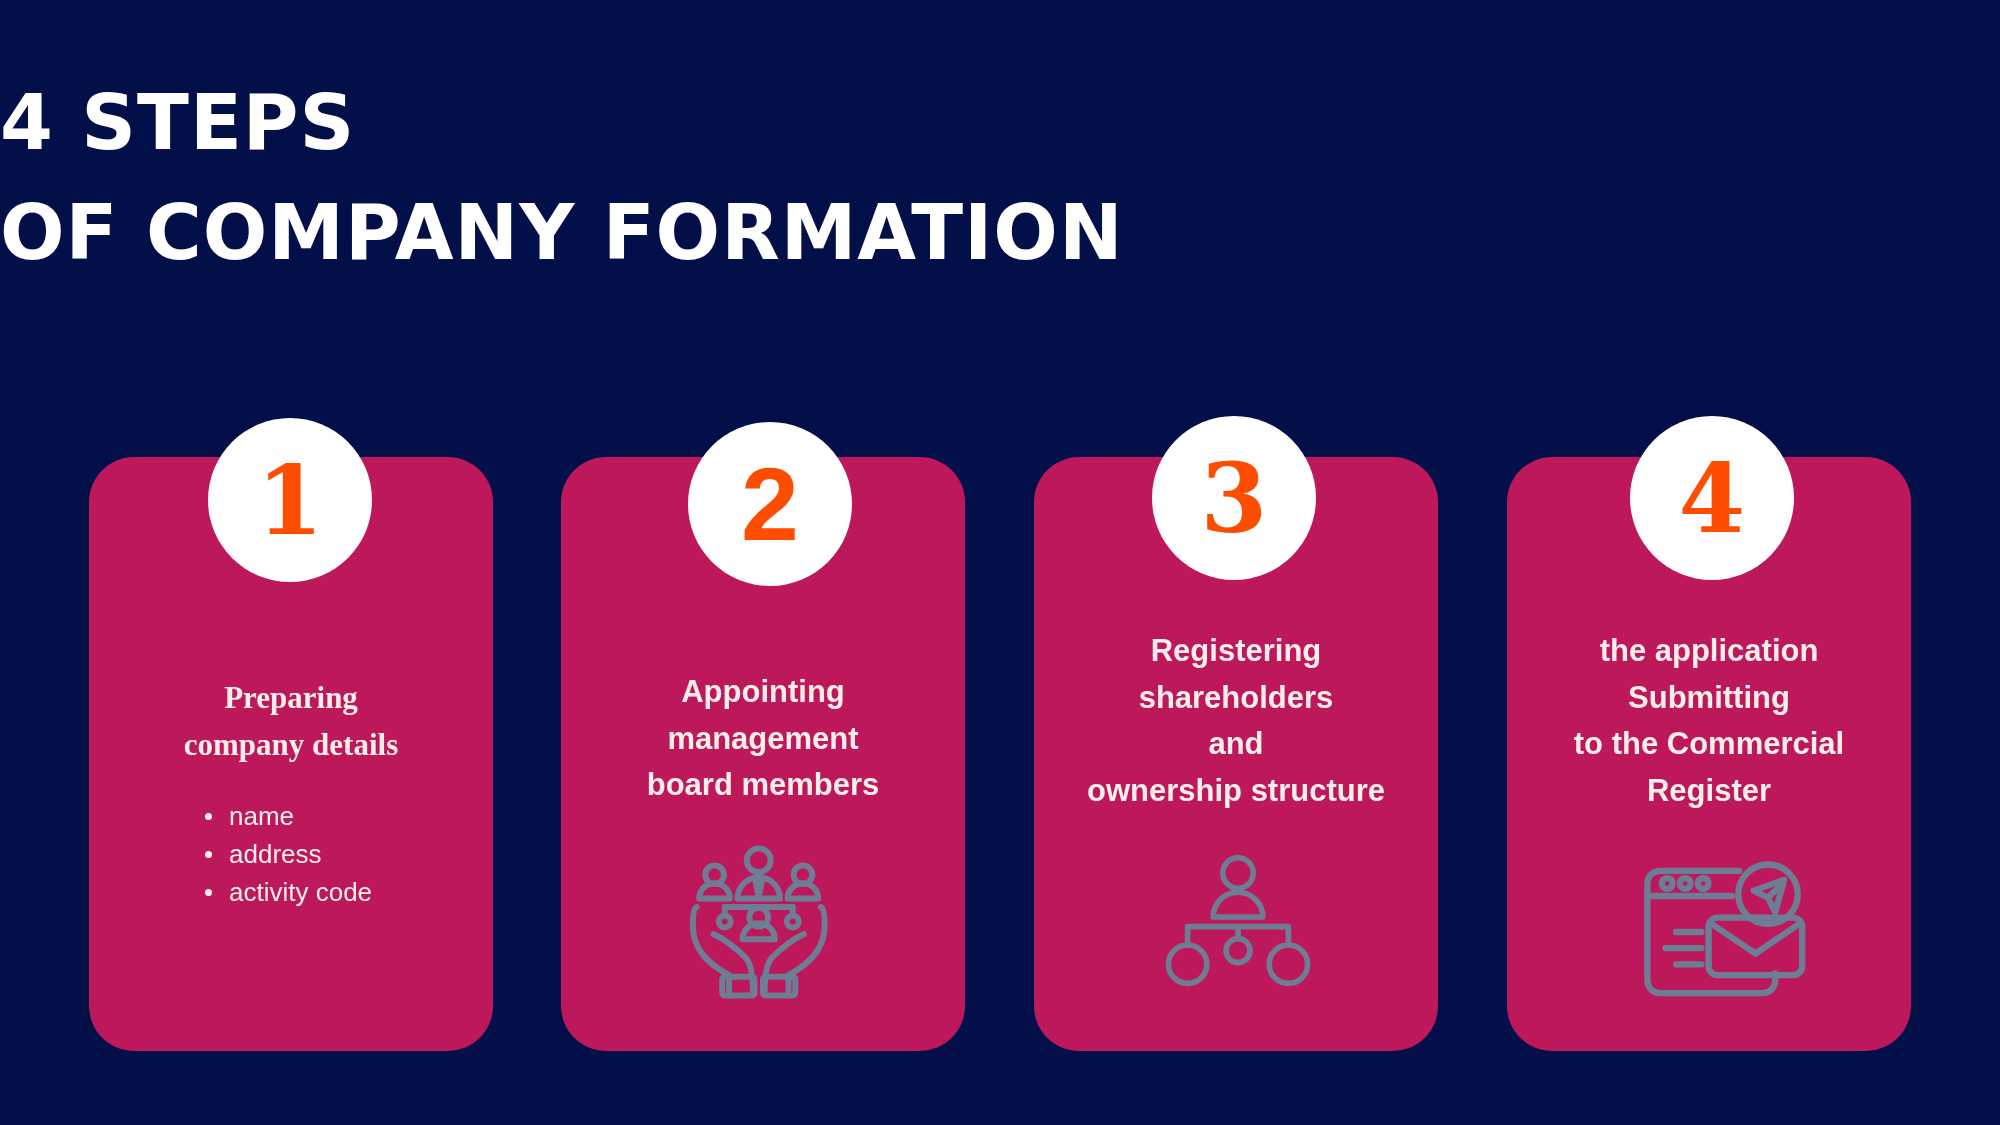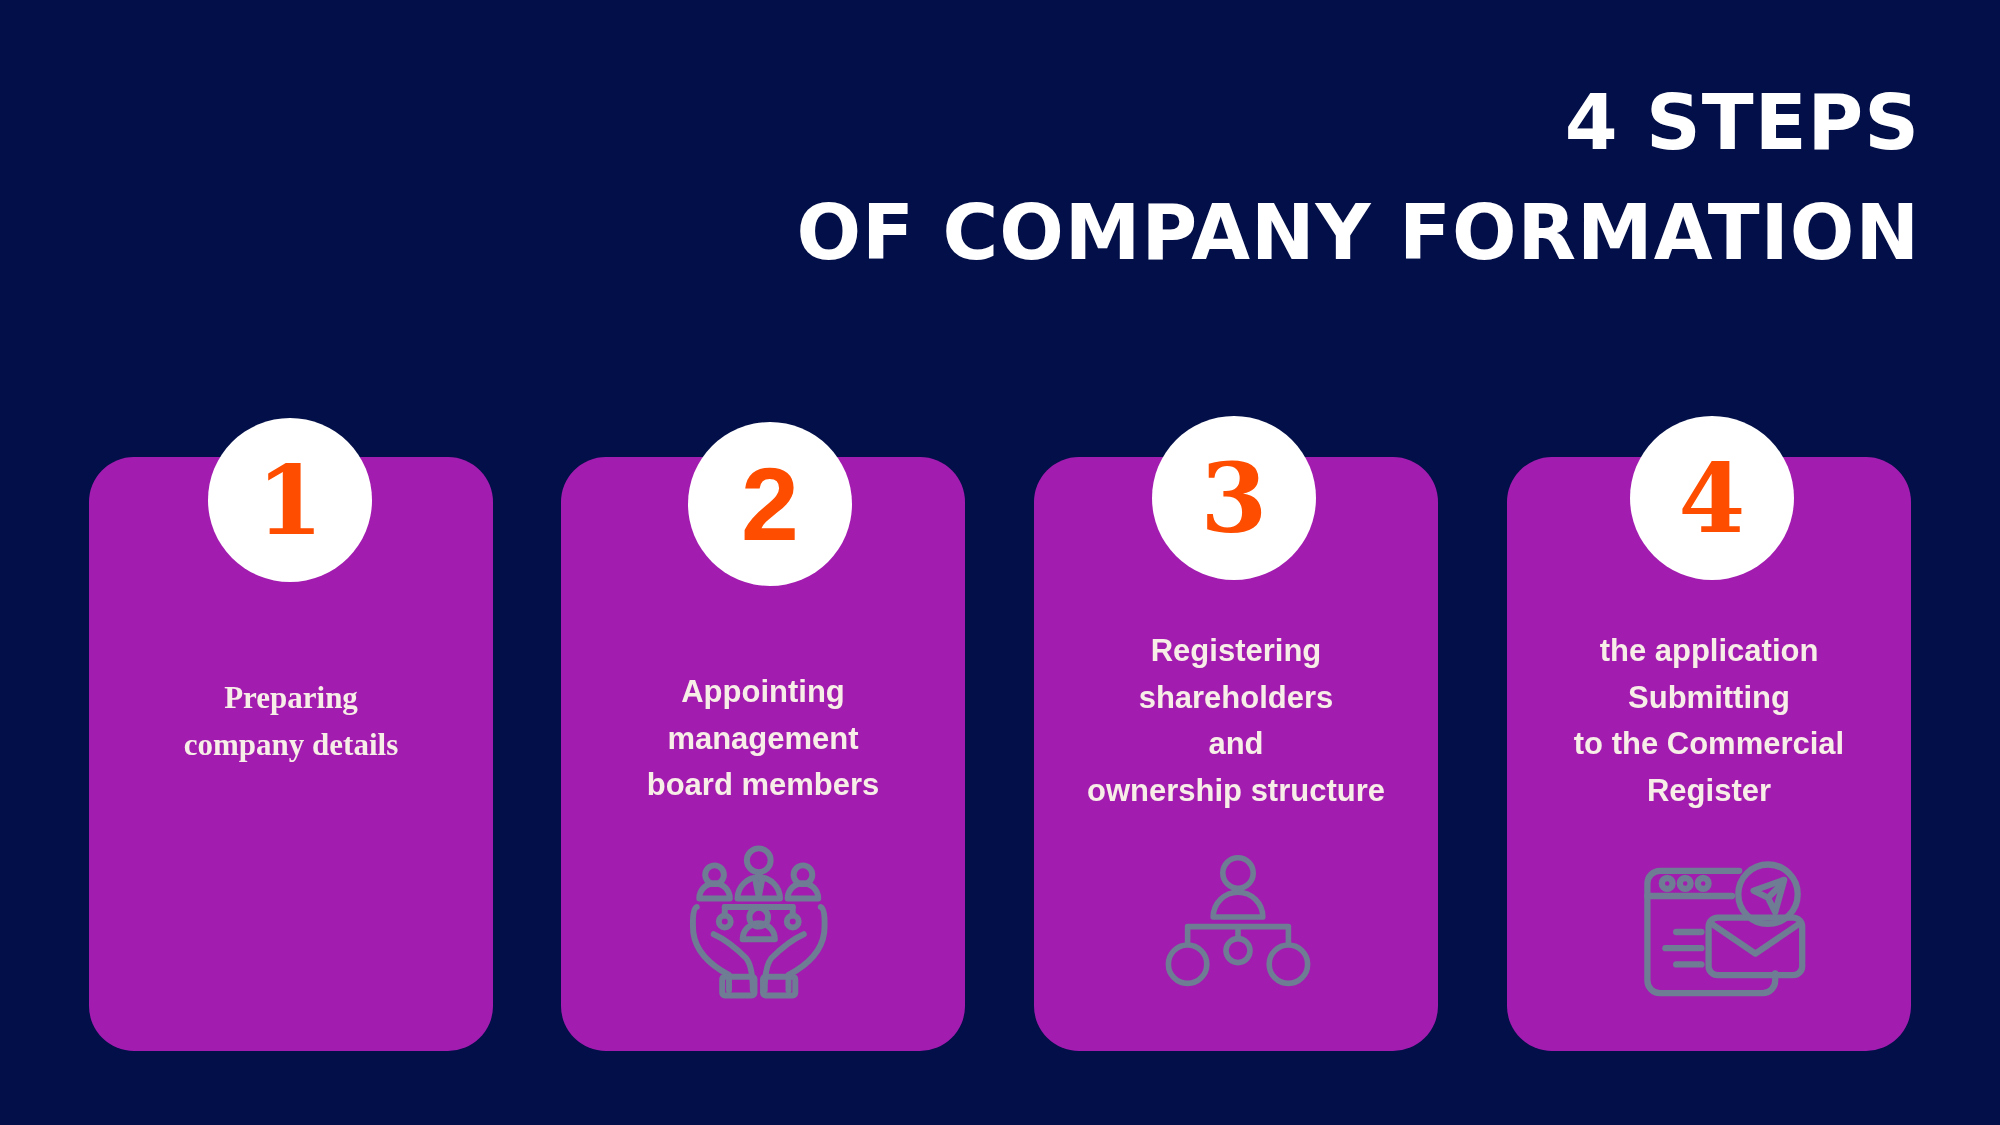--- a/index.html
+++ b/index.html
@@ -4,29 +4,29 @@
 <style>
   html, body { margin: 0; padding: 0; }
   body {
     width: 2000px; height: 1125px; overflow: hidden;
     background: #030F49;
     font-family: "Liberation Sans", "DejaVu Sans", sans-serif;
     position: relative;
   }
   .title {
     position: absolute; left: 0; width: 1920px; top: 68px;
-    text-align: right; color: #FFFFFF;
+    text-align: left; color: #FFFFFF;
     font-family: "DejaVu Sans", "Liberation Sans", sans-serif;
     font-weight: bold; font-size: 76px; line-height: 110px;
     letter-spacing: 1px;
   }
   .title div { white-space: nowrap; }
   .card {
     position: absolute; top: 457px; width: 404px; height: 594px;
-    background: #a21caf; border-radius: 45px;
+    background: #be185d; border-radius: 45px;
   }
   .badge {
     position: absolute; width: 164px; height: 164px; border-radius: 50%;
     background: #FFFFFF; display: flex; align-items: center; justify-content: center;
     color: #FF4D00; font-weight: bold;
   }
   .badge.serif { font-family: "DejaVu Serif", "Liberation Serif", serif; font-size: 96px; }
   .badge.sans  { font-family: "Liberation Sans", "DejaVu Sans", sans-serif; font-size: 104px; }
   .heading {
     position: absolute; left: 0; width: 404px; text-align: center;
@@ -51,20 +51,25 @@
 <div class="title">
   <div>4 STEPS</div>
   <div>OF COMPANY FORMATION</div>
 </div>
 
 <div class="card" style="left:89px;">
   <div class="heading" style="top:218px;font-family:Liberation Serif, serif;">
     <div>Preparing</div>
     <div>company details</div>
   </div>
+  <ul class="bullets">
+    <li>name</li>
+    <li>address</li>
+    <li>activity code</li>
+  </ul>
 </div>
 <div class="badge serif" style="left:208px; top:418px;">
   <span>1</span>
 </div>
 
 <div class="card" style="left:561px;">
   <div class="heading" style="top:212px;">
     <div>Appointing</div>
     <div>management</div>
     <div>board members</div>

